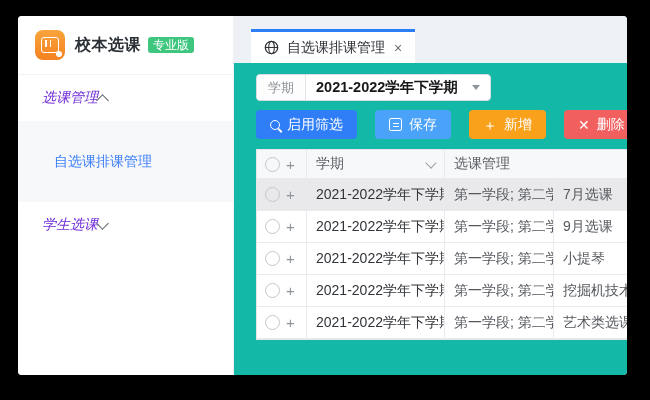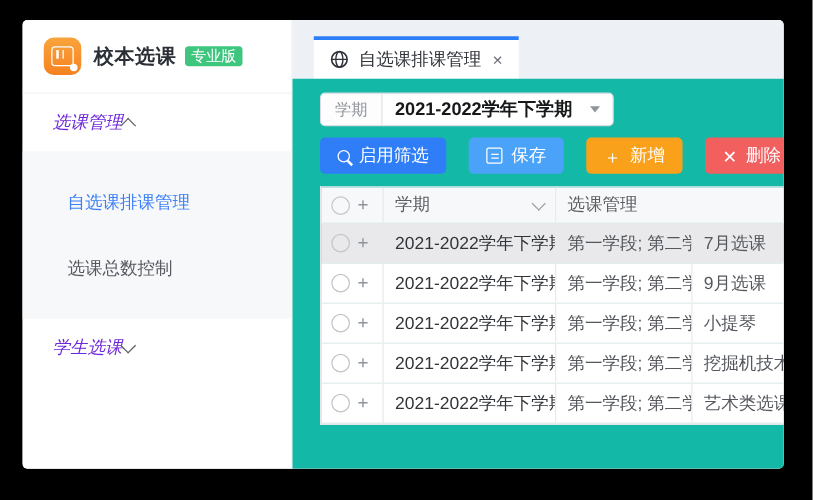--- a/index.html
+++ b/index.html
@@ -90,23 +90,20 @@
 
     <div class="group-title">
       <span>选课管理</span>
       <span class="chev up"></span>
     </div>
 
     <div class="submenu">
       <div class="submenu-item active">
         <span>自选课排课管理</span>
       </div>
-      <div class="submenu-item">
-        <span>选课总数控制</span>
-      </div>
     </div>
 
     <div class="group-title">
       <span>学生选课</span>
       <span class="chev down"></span>
     </div>
   </div>
 
   <div class="main">
 

